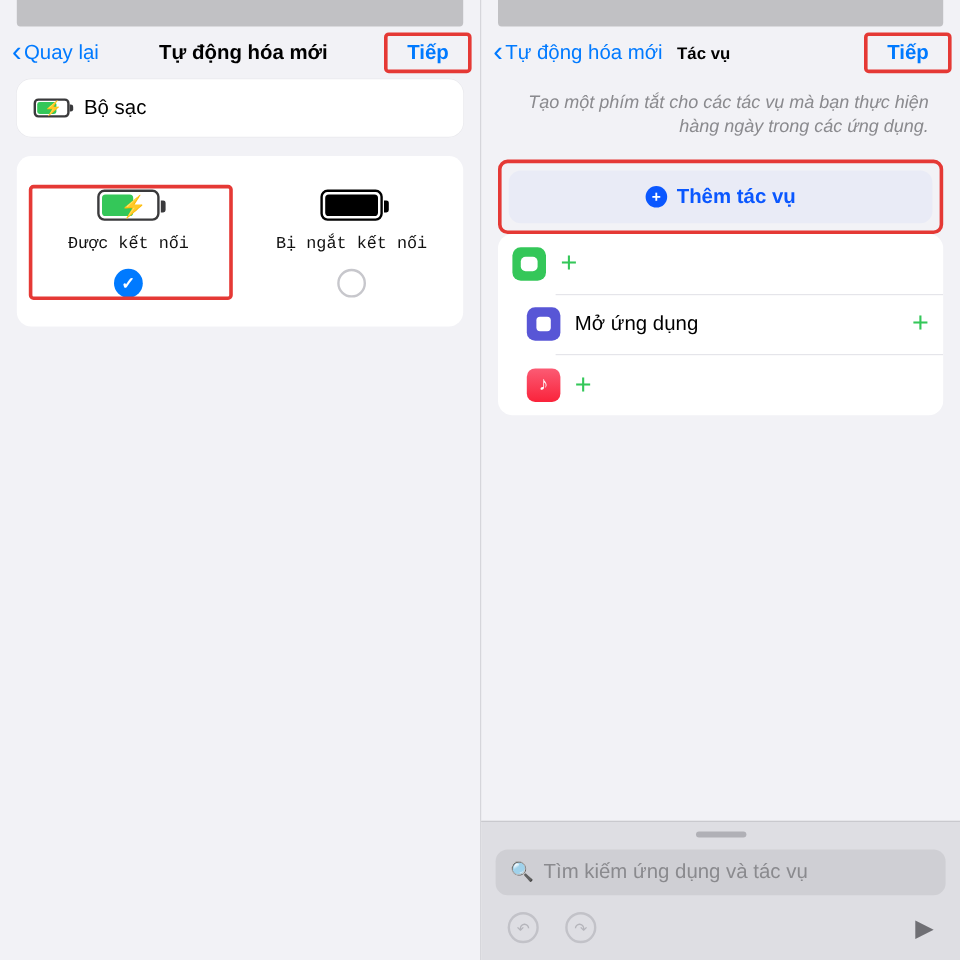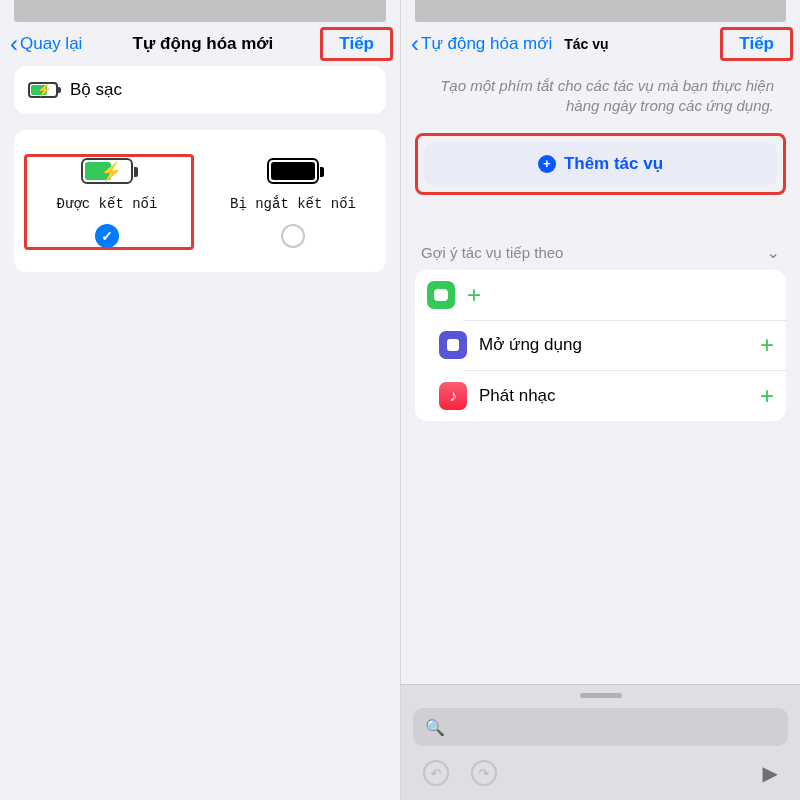--- a/index.html
+++ b/index.html
@@ -155,48 +155,44 @@
 
   <div class="add-box">
     <div class="add-box-outer">
       <div class="add-btn">
         <div class="plus-circ">+</div>
         <span>Thêm tác vụ</span>
       </div>
     </div>
   </div>
 
-  <div class="sugg-head">
-    <span>Gợi ý tác vụ tiếp theo</span>
-    <span class="chev">⌄</span>
-  </div>
 
   <div class="list">
     <div class="li">
       <div class="app-ico ico-msg"></div>
       <div class="plus">+</div>
     </div>
     <div class="sep"></div>
     <div class="li">
       <div class="app-ico ico-app"></div>
       <div class="lbl">Mở ứng dụng</div>
       <div class="plus">+</div>
     </div>
     <div class="sep"></div>
     <div class="li">
       <div class="app-ico ico-music"></div>
-      <div class="lbl">Phát nhạc</div>
       <div class="plus">+</div>
     </div>
   </div>
 
   <div class="bottom">
     <div class="grab"></div>
     <div class="search">
       <span class="mag">🔍</span>
+      <span>Tìm kiếm ứng dụng và tác vụ</span>
     </div>
     <div class="tool-row">
       <div style="display:flex; gap:22px;">
         <div class="ico">↶</div>
         <div class="ico">↷</div>
       </div>
       <div class="play">▶</div>
     </div>
   </div>
 </div>

